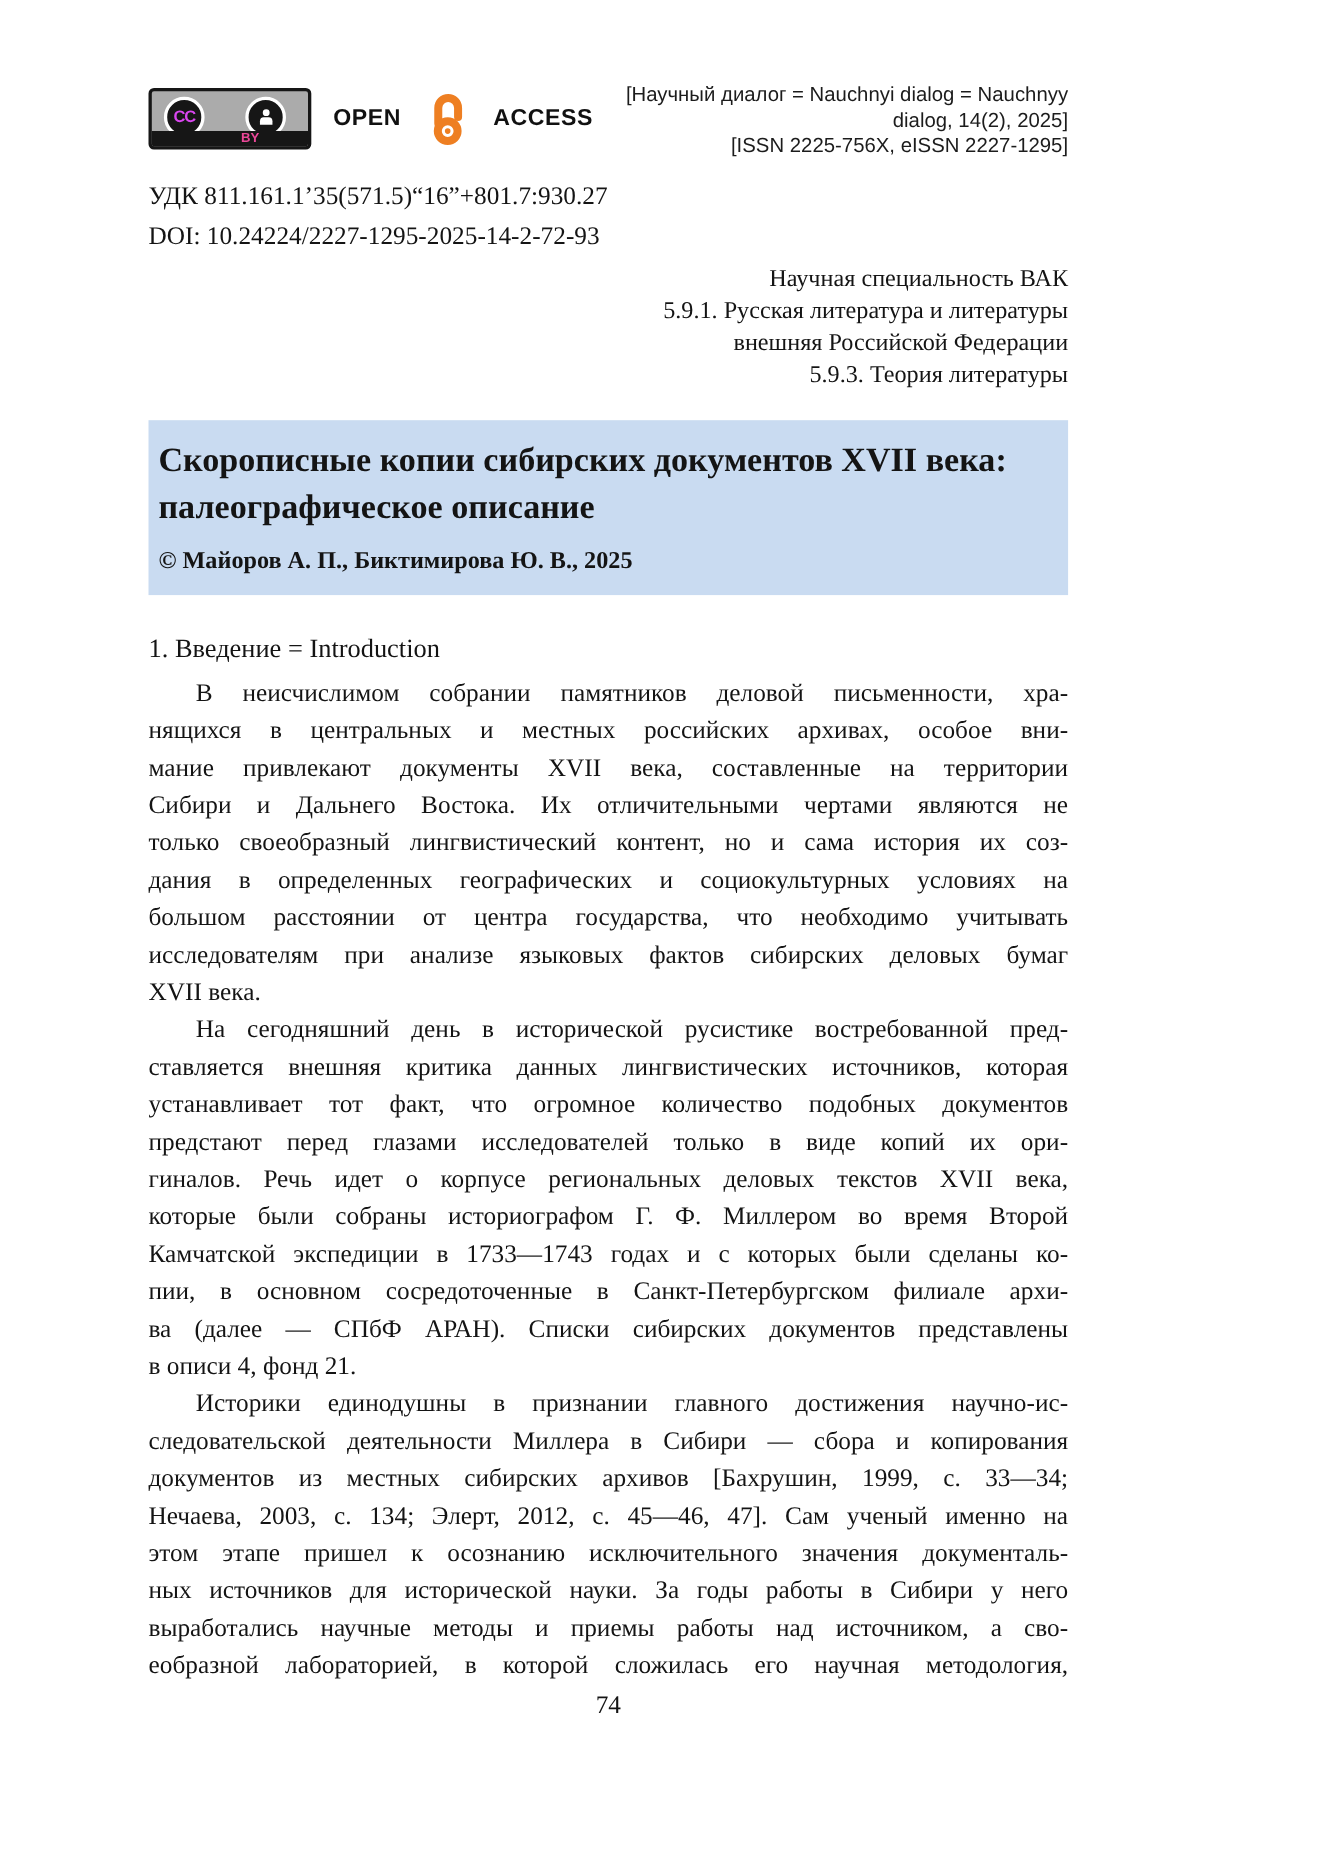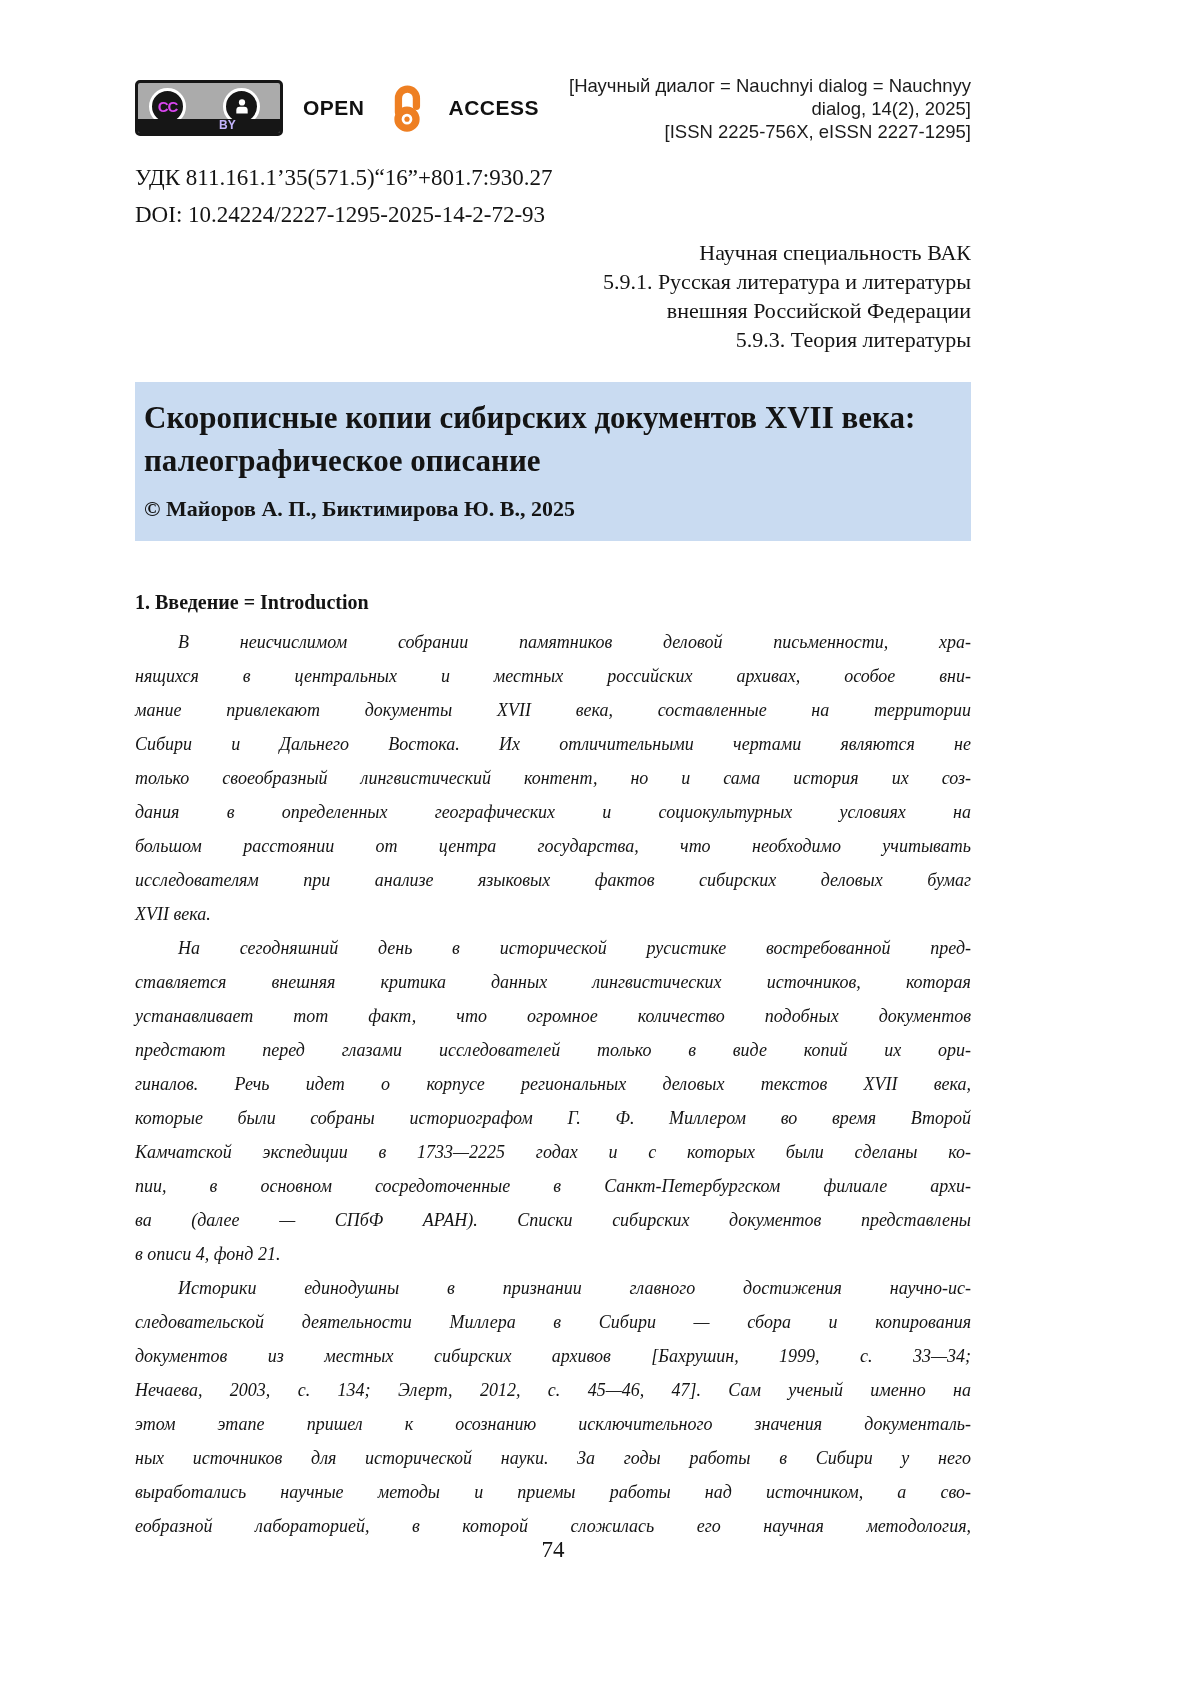--- a/index.html
+++ b/index.html
@@ -14,21 +14,21 @@
   .cc-badge { position:relative; flex:none; width:148px; height:56px; background:#ABABAB;
               border:3px solid #161616; border-radius:5px; }
   .cc-circle { position:absolute; top:5px; width:37px; height:37px; border-radius:50%;
                background:#161616; border:3px solid #fff; display:flex; align-items:center;
                justify-content:center; color:#d946ef; }
   .cc-circle.cc { left:11px; font:bold 15px "Liberation Sans",sans-serif; letter-spacing:-1px; }
   .cc-circle.person { left:85px; }
   .cc-strip { position:absolute; left:0; right:0; bottom:0; height:14px; background:#161616;
               border-radius:0 0 2px 2px; }
   .cc-strip span { position:absolute; left:63%; transform:translateX(-50%); top:-1px;
-                   color:#c4b5fd; font:bold 12px "Liberation Sans",sans-serif; }
+                   color:#ec4899; font:bold 12px "Liberation Sans",sans-serif; }
 
   .oa-logo { display:flex; align-items:center; gap:21px; margin-left:20px;
              font:800 21px "Liberation Sans",sans-serif; letter-spacing:.5px; color:#111; }
   .oa-lock { display:block; }
   .oa-lock .stroke { stroke:var(--oa-orange); fill:none; }
   .oa-lock .dot { fill:var(--oa-orange); }
 
   .journal-info { flex:1; text-align:right; font-family:"Liberation Sans",sans-serif;
                   font-size:18.5px; line-height:23px; color:#1c1c1c; }
 
@@ -36,22 +36,22 @@
   .udk { margin-top:27px; font-size:23px; line-height:29px; }
   .doi { margin-top:8px; font-size:23px; line-height:29px; }
   .vak { margin-top:9px; text-align:right; font-size:22px; line-height:29px; }
 
   
   .title-block { margin-top:28px; background:var(--title-bg); padding:14px 28px 18px 9px; }
   .title-line { font-weight:bold; font-size:31px; line-height:43px; }
   .copyright { margin-top:13px; font-weight:bold; font-size:22px; line-height:28px; }
 
   
-  .section-heading { margin-top:46px; font-size:20px; font-weight:bold; line-height:30px; }
-  .article-body { margin-top:8px; font-size:18px; line-height:34px;font-style:italic; }
+  .section-heading { margin-top:34px; font-size:24px; font-weight:normal; line-height:30px; }
+  .article-body { margin-top:8px; font-size:23px; line-height:34px; }
   .line { text-align:justify; text-align-last:justify; }
   .line.first { text-indent:43px; }
   .line.plast { text-align-last:left; }
 
   .page-number { position:absolute; top:1537px; left:135px; width:836px;
                  text-align:center; font-size:23px; }
 </style>
 </head>
 <body>
 
@@ -120,21 +120,21 @@
           <div class="line">исследователям при анализе языковых фактов сибирских деловых бумаг</div>
           <div class="line plast">XVII века.</div>
         </div>
         <div>
           <div class="line first">На сегодняшний день в исторической русистике востребованной пред-</div>
           <div class="line">ставляется внешняя критика данных лингвистических источников, которая</div>
           <div class="line">устанавливает тот факт, что огромное количество подобных документов</div>
           <div class="line">предстают перед глазами исследователей только в виде копий их ори-</div>
           <div class="line">гиналов. Речь идет о корпусе региональных деловых текстов XVII века,</div>
           <div class="line">которые были собраны историографом Г. Ф. Миллером во время Второй</div>
-          <div class="line">Камчатской экспедиции в 1733—2225 годах и с которых были сделаны ко-</div>
+          <div class="line">Камчатской экспедиции в 1733—1743 годах и с которых были сделаны ко-</div>
           <div class="line">пии, в основном сосредоточенные в Санкт-Петербургском филиале архи-</div>
           <div class="line">ва (далее — СПбФ АРАН). Списки сибирских документов представлены</div>
           <div class="line plast">в описи 4, фонд 21.</div>
         </div>
         <div>
           <div class="line first">Историки единодушны в признании главного достижения научно-ис-</div>
           <div class="line">следовательской деятельности Миллера в Сибири — сбора и копирования</div>
           <div class="line">документов из местных сибирских архивов [Бахрушин, 1999, с. 33—34;</div>
           <div class="line">Нечаева, 2003, с. 134; Элерт, 2012, с. 45—46, 47]. Сам ученый именно на</div>
           <div class="line">этом этапе пришел к осознанию исключительного значения документаль-</div>

